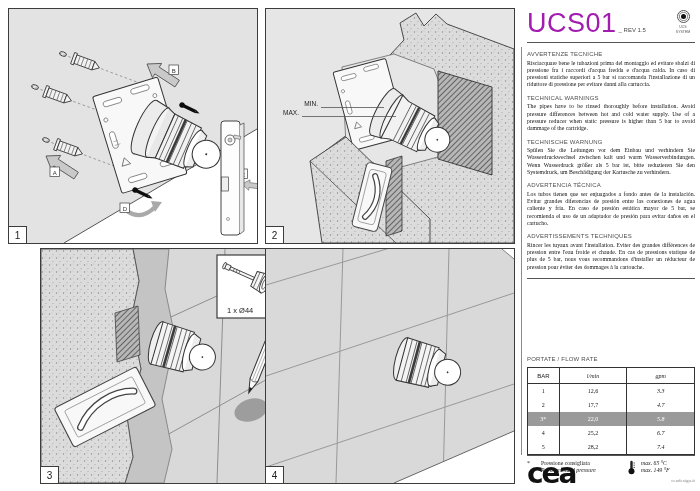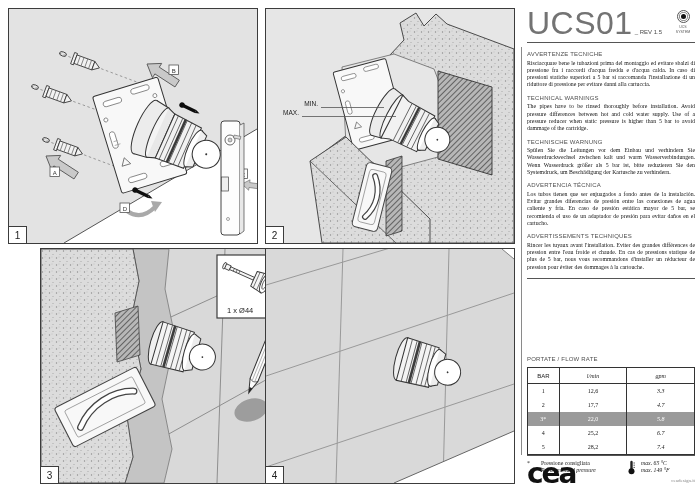--- a/index.html
+++ b/index.html
@@ -13,21 +13,21 @@
   .badge{position:absolute;left:-1px;bottom:-1px;width:17px;height:16px;background:#fff;
          border:1px solid #3c3c3c;display:flex;align-items:center;justify-content:center;
          font-size:10px;color:#222;}
   .lbl{font-family:"Liberation Sans",sans-serif;font-size:6.5px;fill:#222;}
   .boxletter{font-family:"Liberation Sans",sans-serif;font-size:6px;fill:#333;}
   .ins{font-family:"Liberation Sans",sans-serif;font-size:7.5px;fill:#222;}
   
   .rightcol{position:absolute;left:527px;top:8px;width:168px;}
   .vrule{position:absolute;left:521px;top:47px;width:1px;height:408px;background:#8a8a8a;}
   .titlerow{position:relative;height:30px;}
-  .product{font-size:32px;letter-spacing:.5px;color:#737373;line-height:30px;}
+  .product{font-size:27px;letter-spacing:.5px;color:#a21caf;line-height:30px;}
   .rev{font-size:6px;color:#4a4a4a;margin-left:2px;}
   .syslogo{position:absolute;right:0;top:2px;width:24px;text-align:center;}
   .sysc{width:11px;height:11px;border:1px solid #555;border-radius:50%;margin:0 auto;
         display:flex;align-items:center;justify-content:center;}
   .sysd{width:5px;height:5px;background:#111;border-radius:50%;
         box-shadow:0 0 0 1.2px #fff,0 0 0 2px #777;}
   .systext{font-size:3.5px;line-height:4px;color:#555;margin-top:1.5px;}
   .title-rule{border:0;border-top:1px solid #555;margin:4px 0 8px;}
   .sec{margin:0 0 6.5px;}
   .sec h3{font-size:6px;font-weight:normal;color:#4f4f4f;margin:0 0 2.5px;letter-spacing:.2px;}

